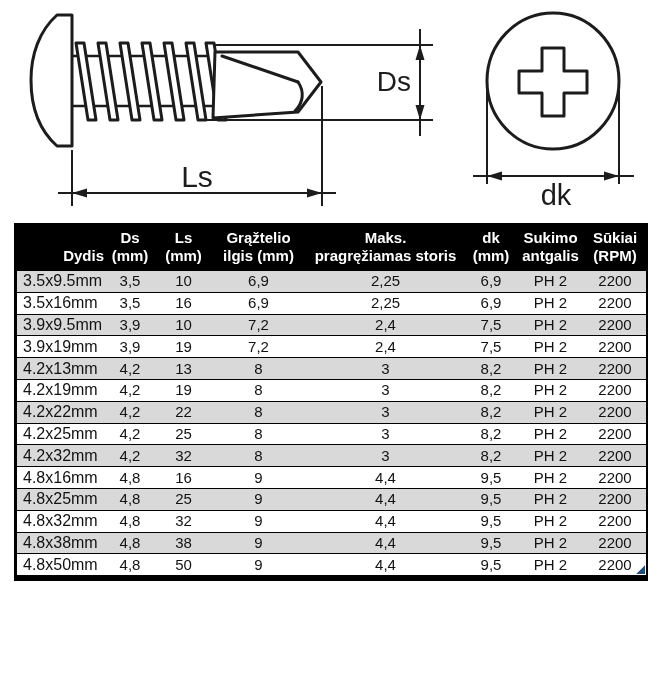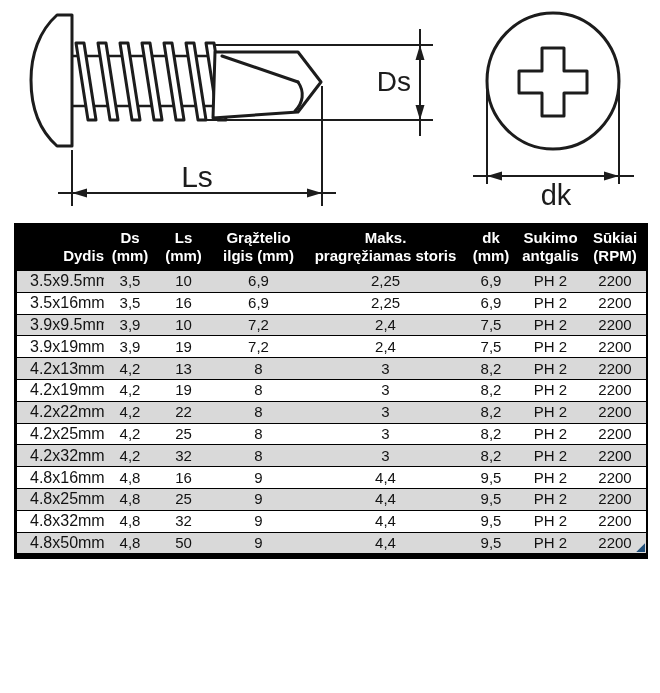--- a/index.html
+++ b/index.html
@@ -29,21 +29,21 @@
     font-weight:bold;font-size:15px;line-height:18px;
     vertical-align:bottom;text-align:center;padding:6px 0 5px;
   }
   thead th:first-child{text-align:right;padding-left:4px}
   thead th .hline{display:block}
   tbody td{
     height:20.8px;font-size:15px;line-height:20px;text-align:center;
     color:#121212;border-top:1px solid var(--border,#000);
     padding:0;overflow:hidden;white-space:nowrap;
   }
-  tbody td:first-child{text-align:left;padding-left:13px;font-size:16px}
+  tbody td:first-child{text-align:left;padding-left:6px;font-size:16px}
   tbody tr:nth-child(odd) td{background:var(--row-alt-bg,#d9d9d9)}
   tbody tr:nth-child(even) td{background:var(--row-bg,#fff)}
   .corner{
     position:absolute;right:1px;bottom:1px;width:9px;height:9px;
     background:var(--corner-marker,#1f4e79);
     clip-path:polygon(100% 0,100% 100%,0 100%);
   }
 </style>
 </head>
 <body>
@@ -259,20 +259,30 @@
             <td>4.8x32mm</td>
             <td>4,8</td>
             <td>32</td>
             <td>9</td>
             <td>4,4</td>
             <td>9,5</td>
             <td>PH 2</td>
             <td>2200</td>
           </tr>
           <tr>
+            <td>4.8x38mm</td>
+            <td>4,8</td>
+            <td>38</td>
+            <td>9</td>
+            <td>4,4</td>
+            <td>9,5</td>
+            <td>PH 2</td>
+            <td>2200</td>
+          </tr>
+          <tr>
             <td>4.8x50mm</td>
             <td>4,8</td>
             <td>50</td>
             <td>9</td>
             <td>4,4</td>
             <td>9,5</td>
             <td>PH 2</td>
             <td>2200</td>
           </tr>
         </tbody>

